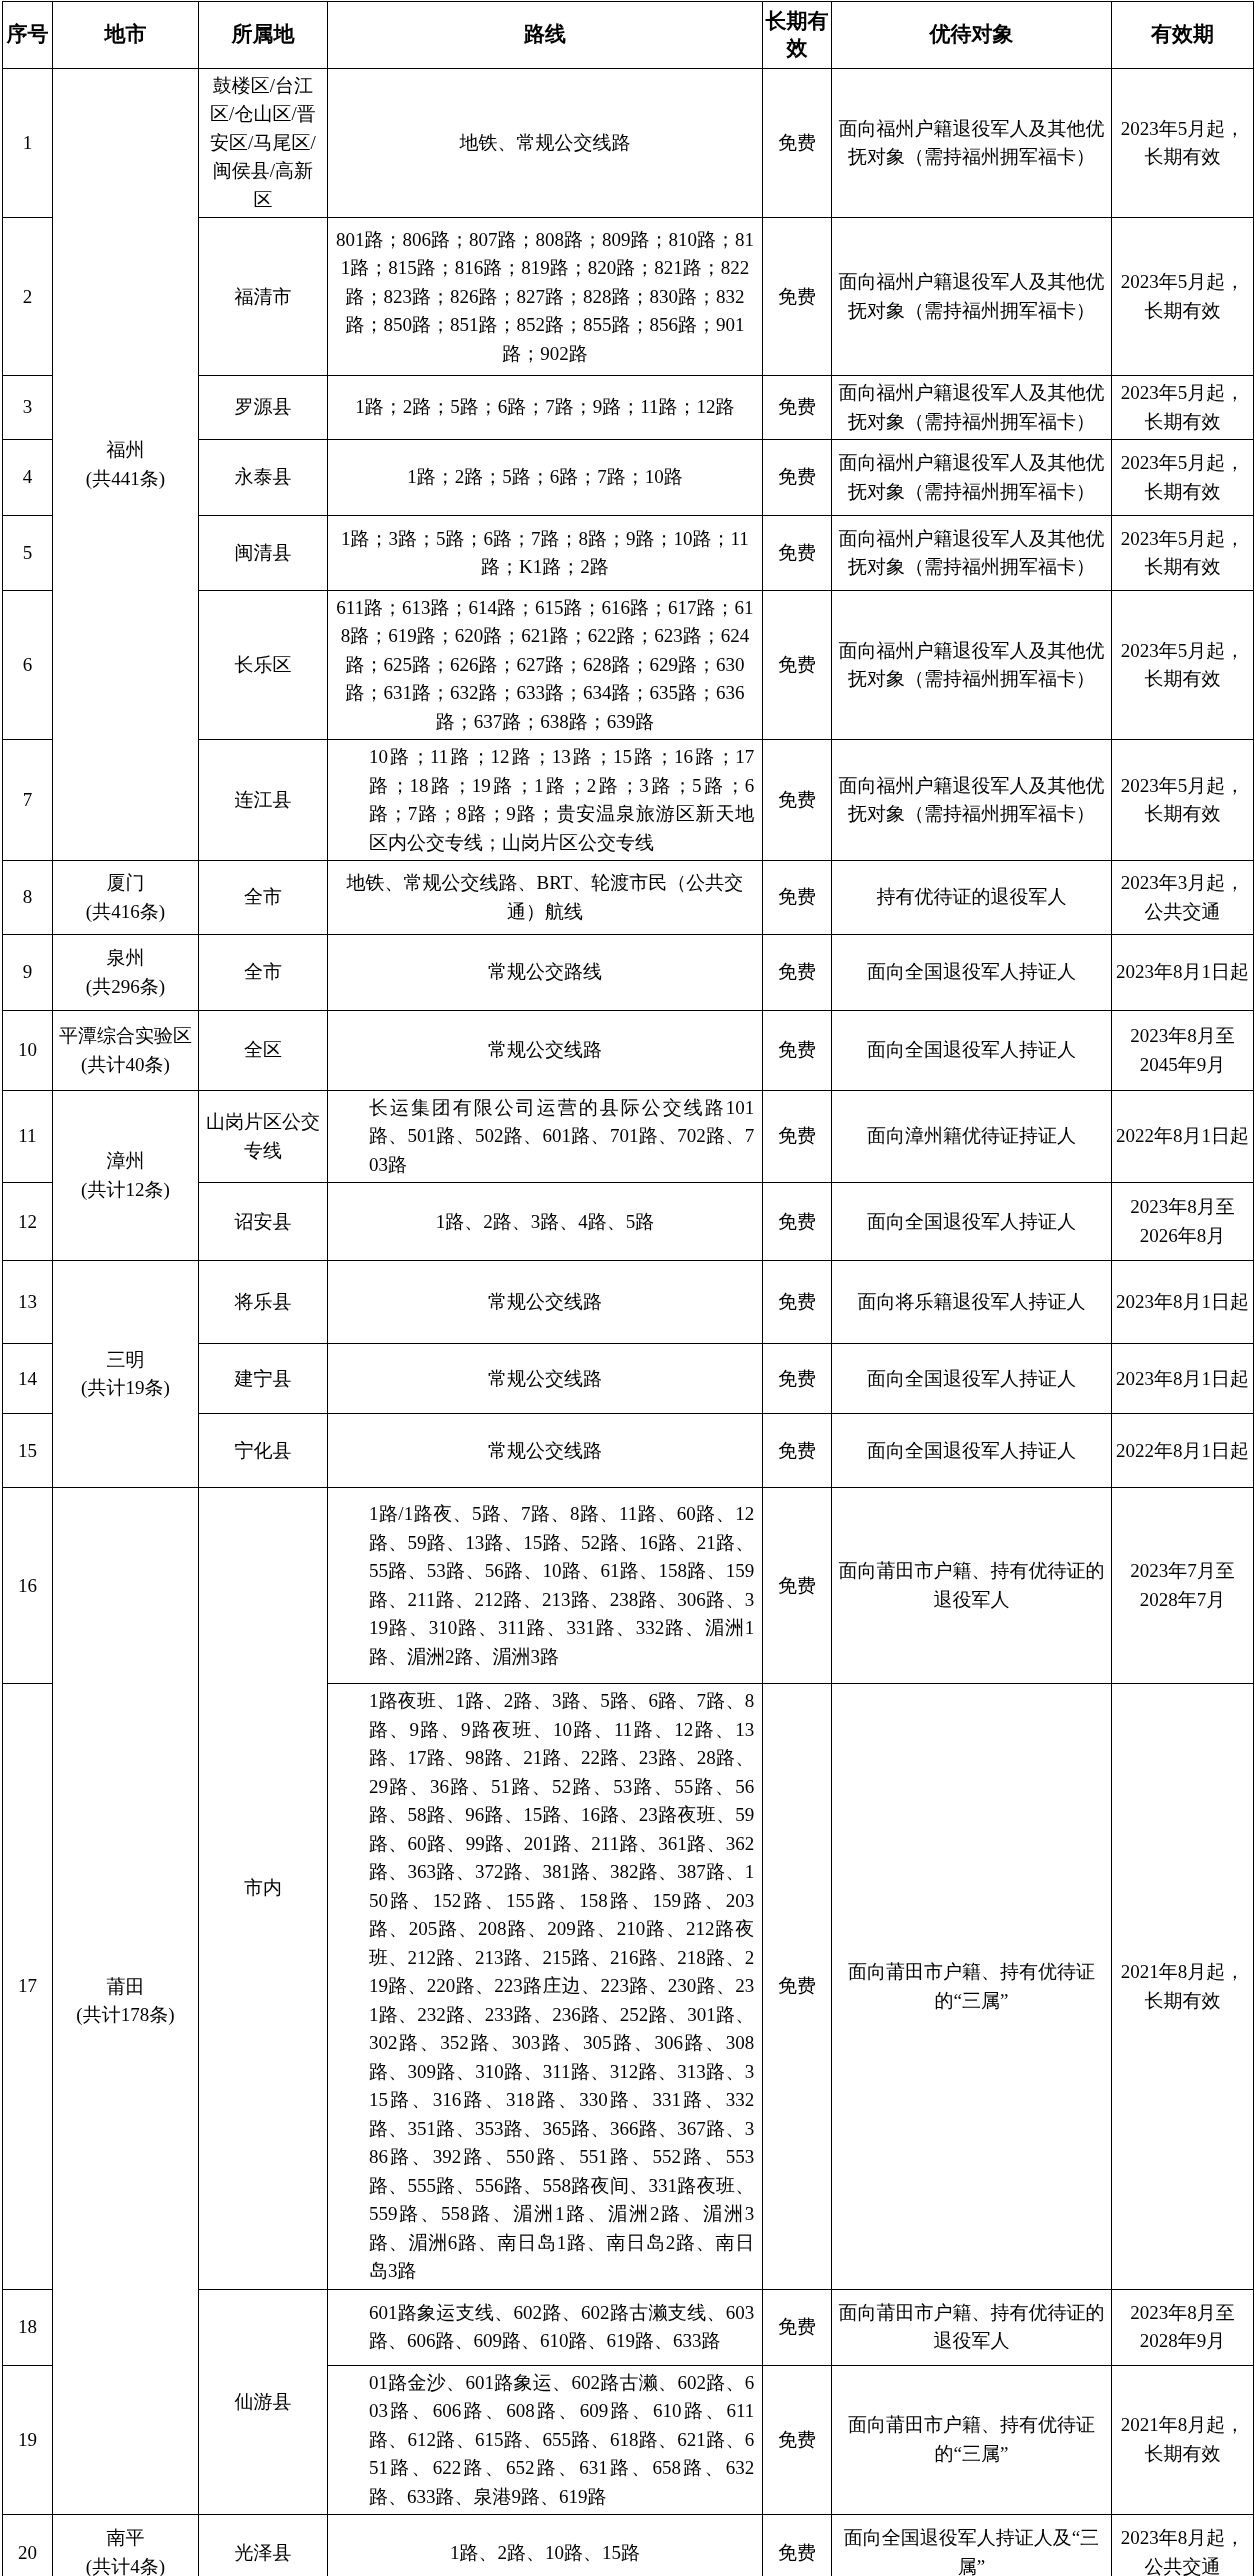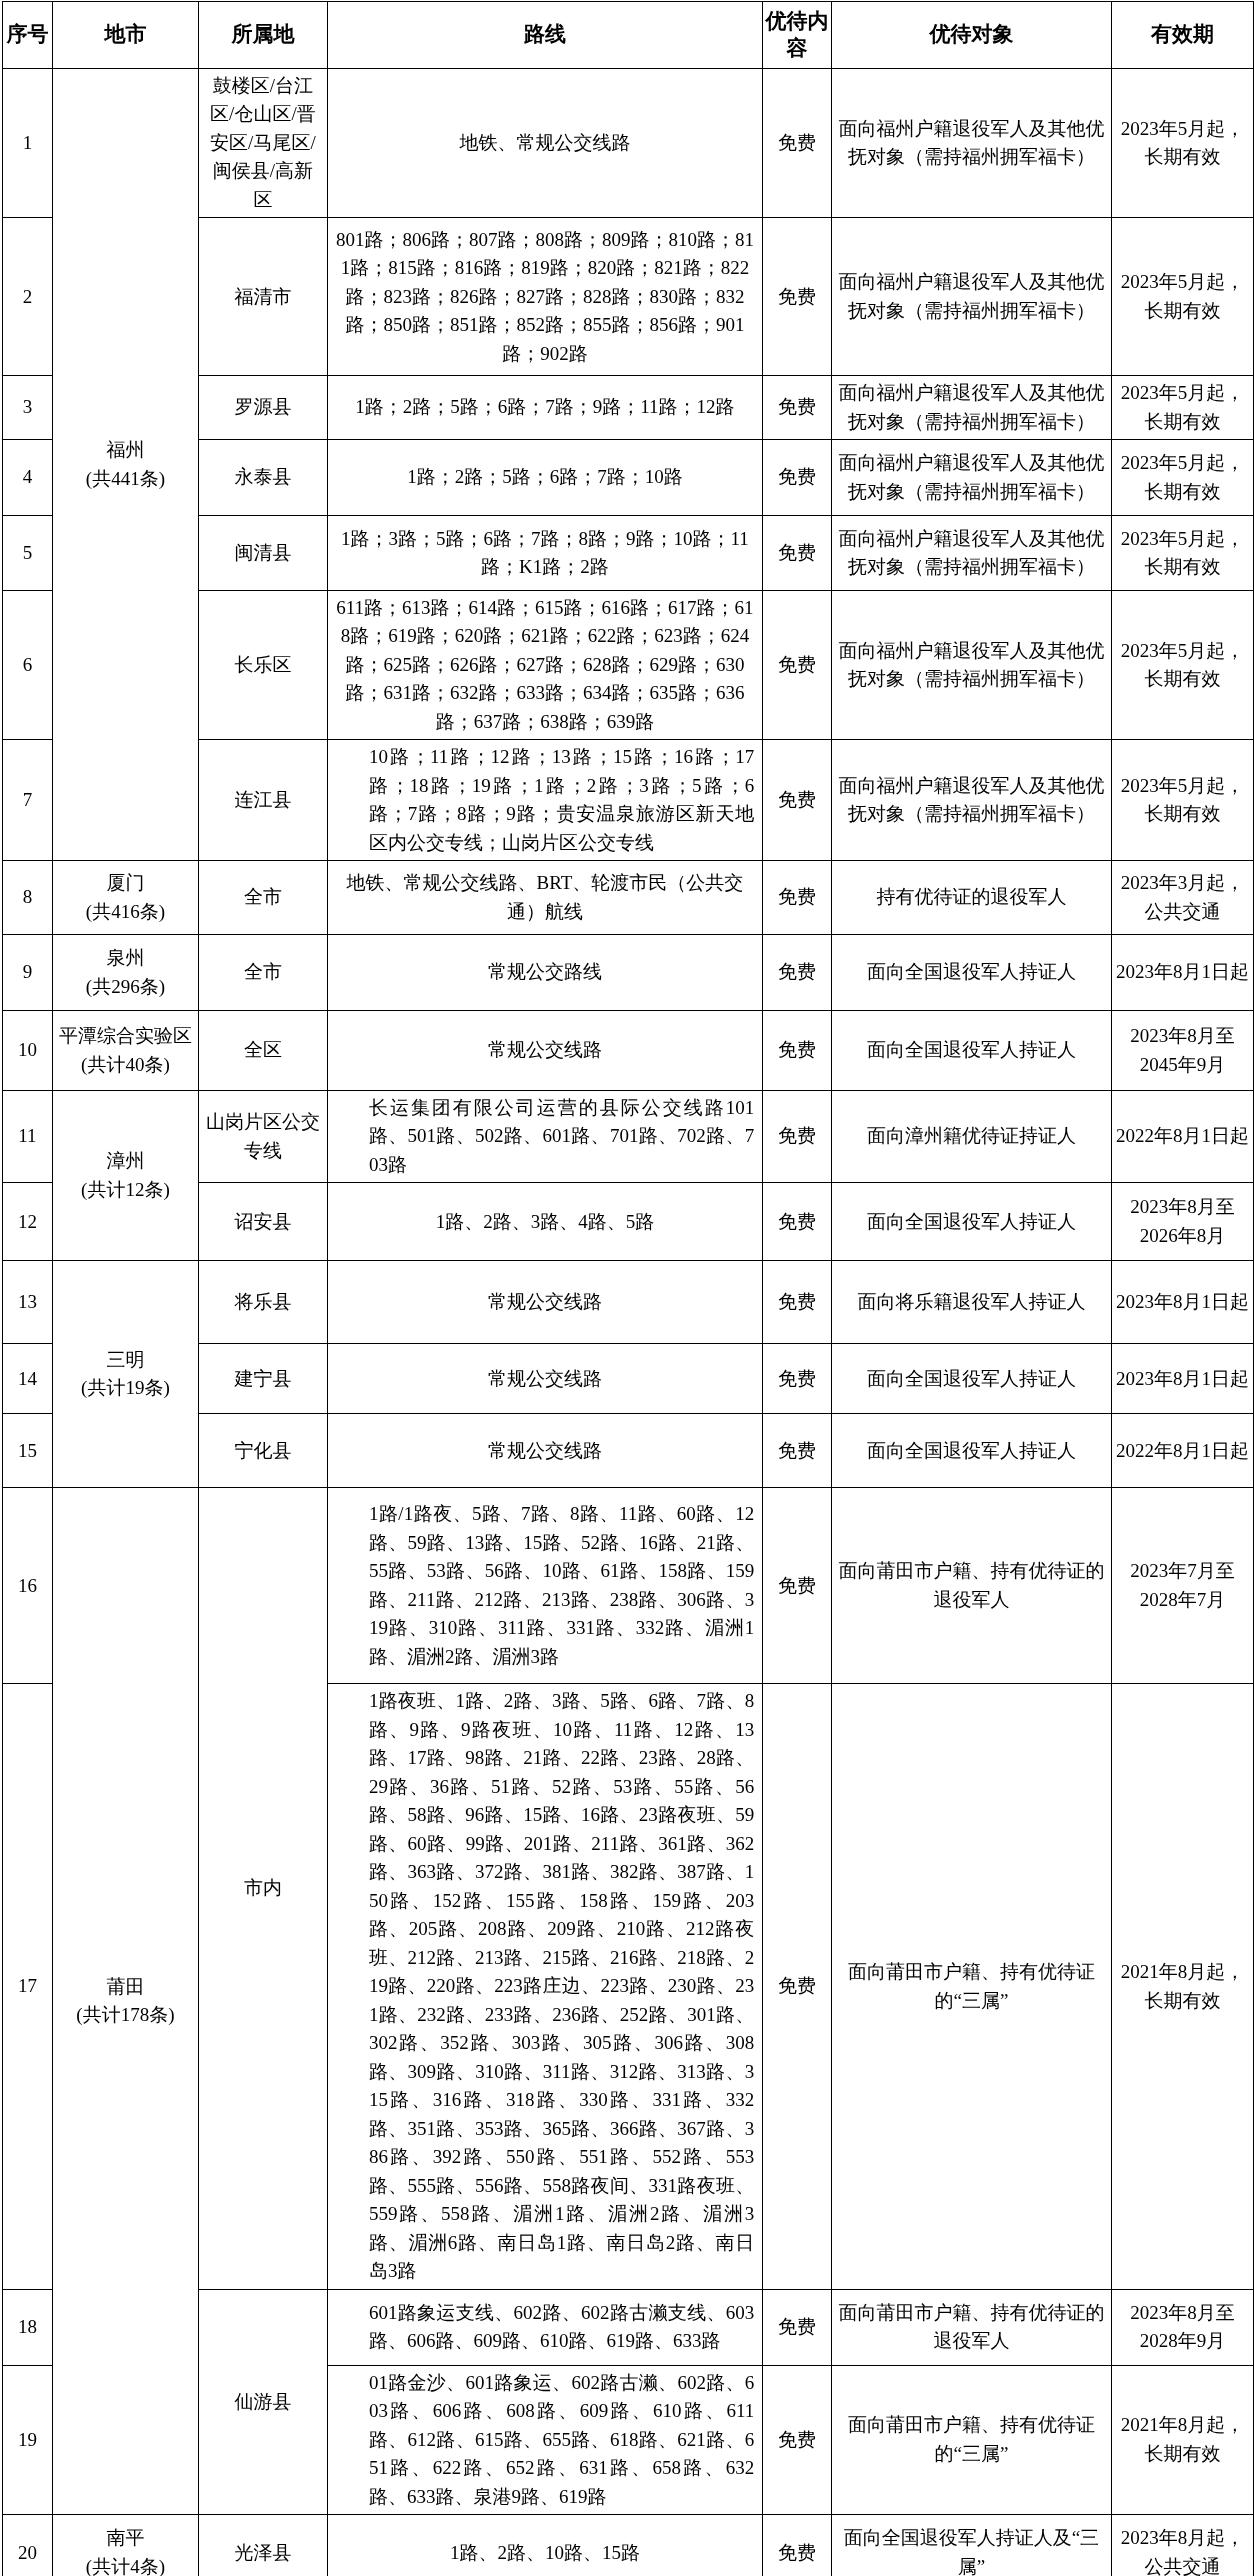--- a/index.html
+++ b/index.html
@@ -33,21 +33,21 @@
     <col class="c-benefit">
       <col class="c-target">
       <col class="c-valid">
   </colgroup>
   <thead>
     <tr style="height:53px">
       <th>序号</th>
       <th>地市</th>
       <th>所属地</th>
       <th>路线</th>
-      <th>优待内容</th>
+      <th>长期有效</th>
       <th>优待对象</th>
       <th>有效期</th>
     </tr>
   </thead>
   <tbody>
 
     <tr style="height:105px">
       <td>1</td>
       <td rowspan="7">
         <span class="city-name">福州</span>

